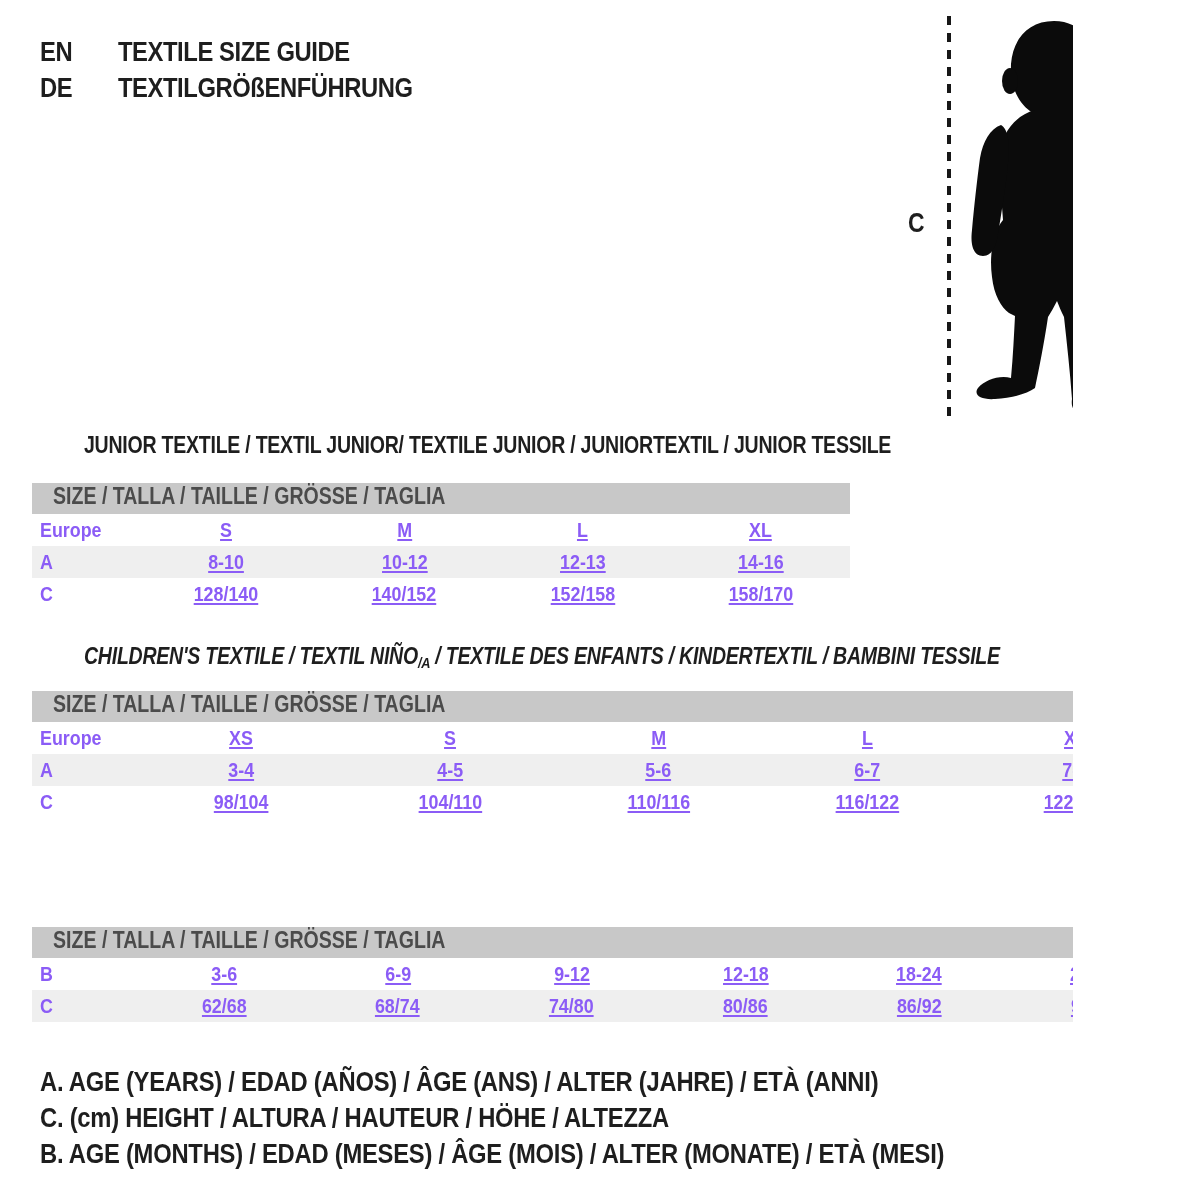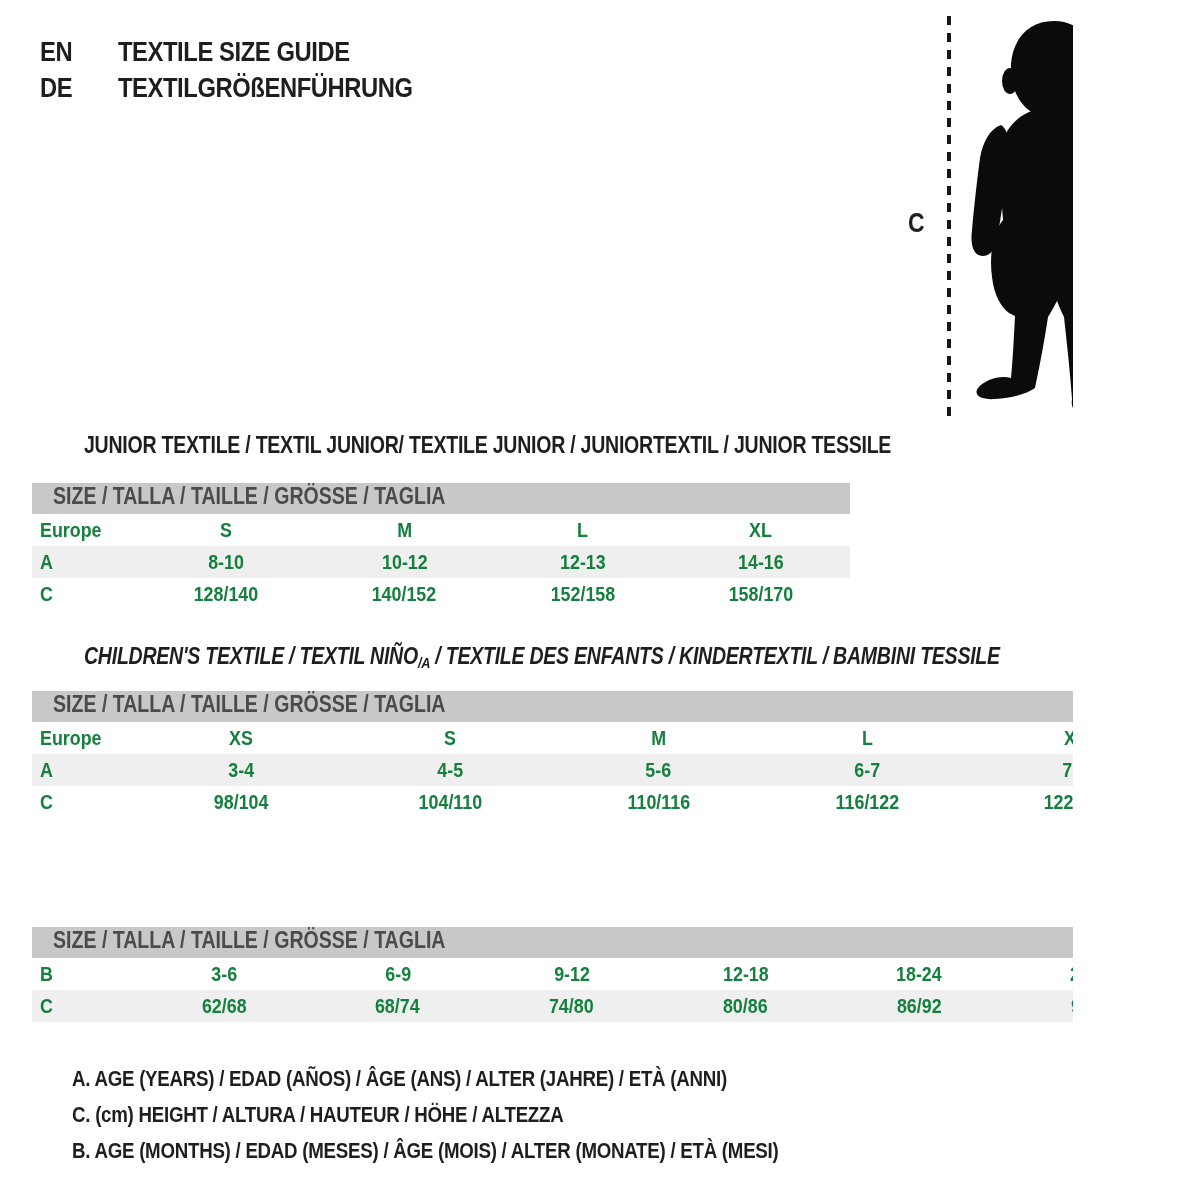--- a/index.html
+++ b/index.html
@@ -31,28 +31,28 @@
   .title-babies-2{top:881px;}
   .sub{font-size:15px;vertical-align:-4px;}
 
   
   .tbl{position:absolute;left:32px;}
   .tbl-junior{top:483px;width:818px;}
   .tbl-children{top:691px;width:1148px;}
   .tbl-babies{top:927px;width:1148px;}
   .size-bar{height:31px;background:#c8c8c8;display:flex;align-items:flex-start;
     padding-left:21px;font-size:23px;color:#4b4b4b;}
-  .trow{height:32px;display:flex;align-items:center;font-size:21px;color:#15803d;}
+  .trow{height:32px;display:flex;align-items:center;font-size:21px;color:#8b5cf6;text-decoration:underline;}
   .trow.shaded{background:#efefef;}
   .tlabel{width:105px;padding-left:8px;box-sizing:border-box;}
   .tcell{flex:1;display:flex;justify-content:center;}
 
   
   .legend{position:absolute;left:40px;top:1066px;}
-  .legend-line{height:36px;font-size:22px;letter-spacing:-.3px;margin-left:32px;}
+  .legend-line{height:36px;font-size:28px;letter-spacing:-.3px;}
 </style>
 </head>
 <body>
 
 <div class="page">
 
   <header class="langs">
     <div class="lang-row">
       <span class="lang-code"><span class="cnd">EN</span></span>
       <span class="cnd">TEXTILE SIZE GUIDE</span>

